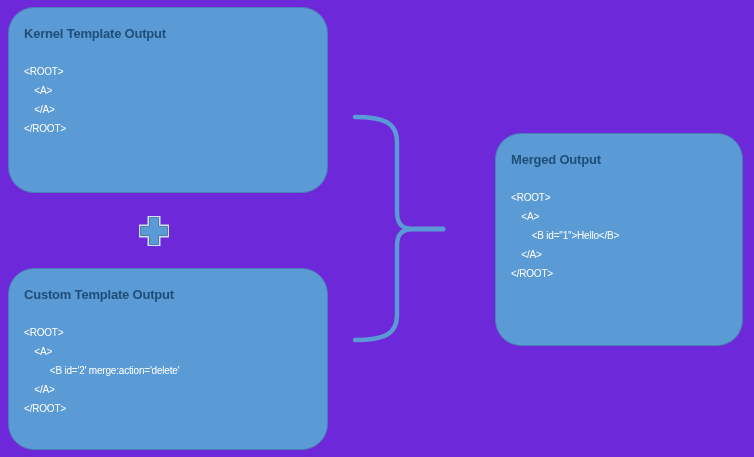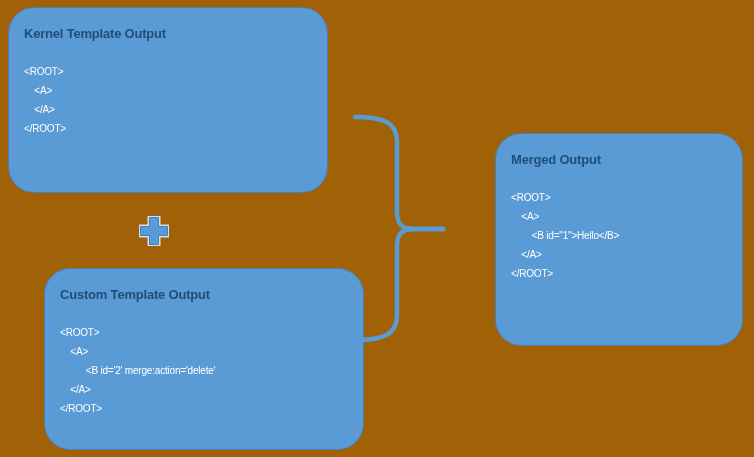--- a/index.html
+++ b/index.html
@@ -4,21 +4,21 @@
 <style>
   html, body {
     margin: 0;
     padding: 0;
     background: #ffffff;
   }
   .canvas {
     position: relative;
     width: 754px;
     height: 457px;
-    background: #a16207;
+    background: #6d28d9;
     font-family: "Liberation Sans", sans-serif;
     overflow: hidden;
   }
   .box {
     position: absolute;
     box-sizing: border-box;
     background: var(--box_fill, #5B9BD5);
     border: 1px solid var(--box_border, #4A7EB5);
     border-radius: 26px;
   }
@@ -35,21 +35,21 @@
   }
   .spacer { height: 19px; }
   .code {
     color: var(--code_color, #FFFFFF);
     font-size: 10px;
     line-height: 19px;
     letter-spacing: -0.2px;
     white-space: pre;
   }
   #box-kernel { left: 8px;   top: 7px;   width: 320px; height: 186px; }
-  #box-custom { left: 8px;   top: 268px; width: 320px; height: 182px; margin-left: 36px; }
+  #box-custom { left: 8px;   top: 268px; width: 320px; height: 182px; }
   #box-merged { left: 495px; top: 133px; width: 248px; height: 213px; }
   .overlay-svg { position: absolute; }
   #plus-svg  { left: 139px; top: 216px; }
   #brace-svg { left: 348px; top: 108px; }
   .plus-halo {
     fill: none;
     stroke: var(--plus_halo, #CFE0F2);
     stroke-width: 4;
   }
   .plus-path {

